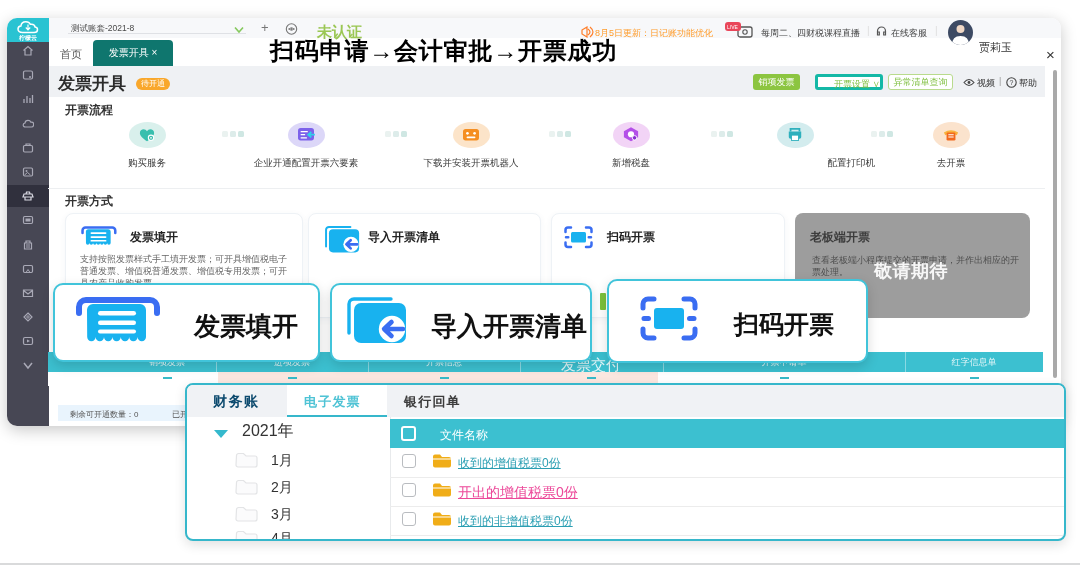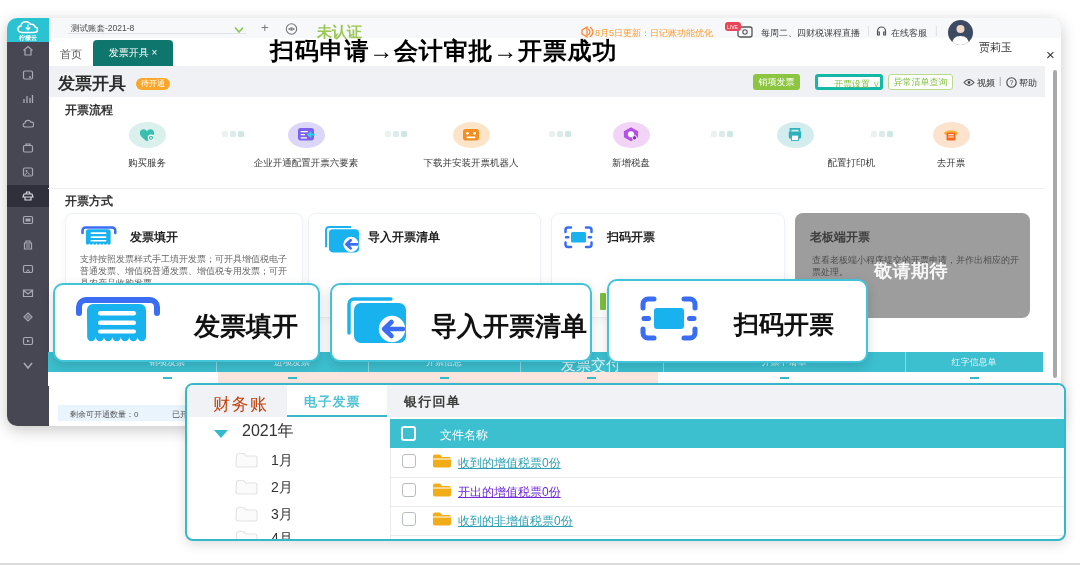--- a/index.html
+++ b/index.html
@@ -303,21 +303,21 @@
       </svg></div>
   <div class="abs" style="left:734px;top:308px;font-size:25px;font-weight:bold;color:#111;z-index:71;">扫码开票</div>
 
   <div class="abs" style="left:1053px;top:70px;width:4px;height:308px;background:#a9a9a9;border-radius:2px;"></div>
 
   <div class="abs" id="panel" style="left:185px;top:383px;width:881px;height:158px;background:#fff;border:2px solid #36b7cb;border-radius:8px;box-shadow:0 4px 12px rgba(0,0,0,0.12);z-index:80;overflow:hidden;">
 
     <div class="abs" style="left:0;top:0;width:881px;height:32px;background:#f0f2f5;"></div>
     <div class="abs" style="left:100px;top:0;width:100px;height:32px;background:#ffffff;"></div>
     <div class="abs" style="left:100px;top:30px;width:100px;height:2px;background:#36b7cb;"></div>
-    <div class="abs" style="left:26px;top:8px;font-size:17px;font-weight:normal;color:#c2410c;letter-spacing:1.5px;">财务账</div>
+    <div class="abs" style="left:26px;top:8px;font-size:14px;font-weight:bold;color:#0c4a6e;letter-spacing:1.5px;">财务账</div>
     <div class="abs" style="left:117px;top:8px;font-size:13px;font-weight:bold;color:#4fc3d5;letter-spacing:1.2px;">电子发票</div>
     <div class="abs" style="left:217px;top:8px;font-size:13px;font-weight:bold;color:#3c3c3c;letter-spacing:1.2px;">银行回单</div>
 
     <svg class="abs" style="left:26px;top:44px;" width="16" height="10">
         <path d="M1 1 h14 l-7 8 z" fill="#35b9cd"></path>
       </svg>
     <div class="abs" style="left:55px;top:36px;font-size:16px;color:#333;">2021年</div>
     <div class="abs" id="tree-rows">
         <svg style="position:absolute;left:48px;top:66px;" width="24" height="17">
           <path d="M1.5 4.5 a2 2 0 0 1 2 -2 h5 l2.5 2.5 h9 a2 2 0 0 1 2 2 v7 a2 2 0 0 1 -2 2 h-17 a2 2 0 0 1 -2 -2 z" fill="#fbfbfc" stroke="#e3e4e6" stroke-width="1.2"></path>
@@ -347,21 +347,21 @@
           <path d="M1 3.5 a2 2 0 0 1 2 -2 h5 l2 2.5 h7 a2 2 0 0 1 2 2 v6.5 a2 2 0 0 1 -2 2 h-14 a2 2 0 0 1 -2 -2 z" fill="#f0ad18"></path>
           <path d="M1 6 h18" stroke="#fff" stroke-width="1"></path>
         </svg>
         <div style="position:absolute;left:271px;top:70px;font-size:12px;color:#2b9fb3;text-decoration:underline;white-space:nowrap;">收到的增值税票0份</div>
         <div style="position:absolute;left:203px;top:92px;width:678px;height:1px;background:#ececec;"></div>
         <div style="position:absolute;left:215px;top:98px;width:14px;height:14px;border:1.5px solid #b9bcc0;border-radius:3px;background:#fff;"></div>
         <svg style="position:absolute;left:245px;top:97px;" width="20" height="16">
           <path d="M1 3.5 a2 2 0 0 1 2 -2 h5 l2 2.5 h7 a2 2 0 0 1 2 2 v6.5 a2 2 0 0 1 -2 2 h-14 a2 2 0 0 1 -2 -2 z" fill="#f0ad18"></path>
           <path d="M1 6 h18" stroke="#fff" stroke-width="1"></path>
         </svg>
-        <div style="position:absolute;left:271px;top:99px;font-size:12px;color:#6d28d9;text-decoration:underline;white-space:nowrap;">开出的增值税票0份</div>
+        <div style="position:absolute;left:271px;top:99px;font-size:14px;color:#ec4899;text-decoration:underline;white-space:nowrap;">开出的增值税票0份</div>
         <div style="position:absolute;left:203px;top:121px;width:678px;height:1px;background:#ececec;"></div>
         <div style="position:absolute;left:215px;top:127px;width:14px;height:14px;border:1.5px solid #b9bcc0;border-radius:3px;background:#fff;"></div>
         <svg style="position:absolute;left:245px;top:126px;" width="20" height="16">
           <path d="M1 3.5 a2 2 0 0 1 2 -2 h5 l2 2.5 h7 a2 2 0 0 1 2 2 v6.5 a2 2 0 0 1 -2 2 h-14 a2 2 0 0 1 -2 -2 z" fill="#f0ad18"></path>
           <path d="M1 6 h18" stroke="#fff" stroke-width="1"></path>
         </svg>
         <div style="position:absolute;left:271px;top:128px;font-size:12px;color:#2b9fb3;text-decoration:underline;white-space:nowrap;">收到的非增值税票0份</div>
         <div style="position:absolute;left:203px;top:150px;width:678px;height:1px;background:#ececec;"></div>
       </div>
   </div>

